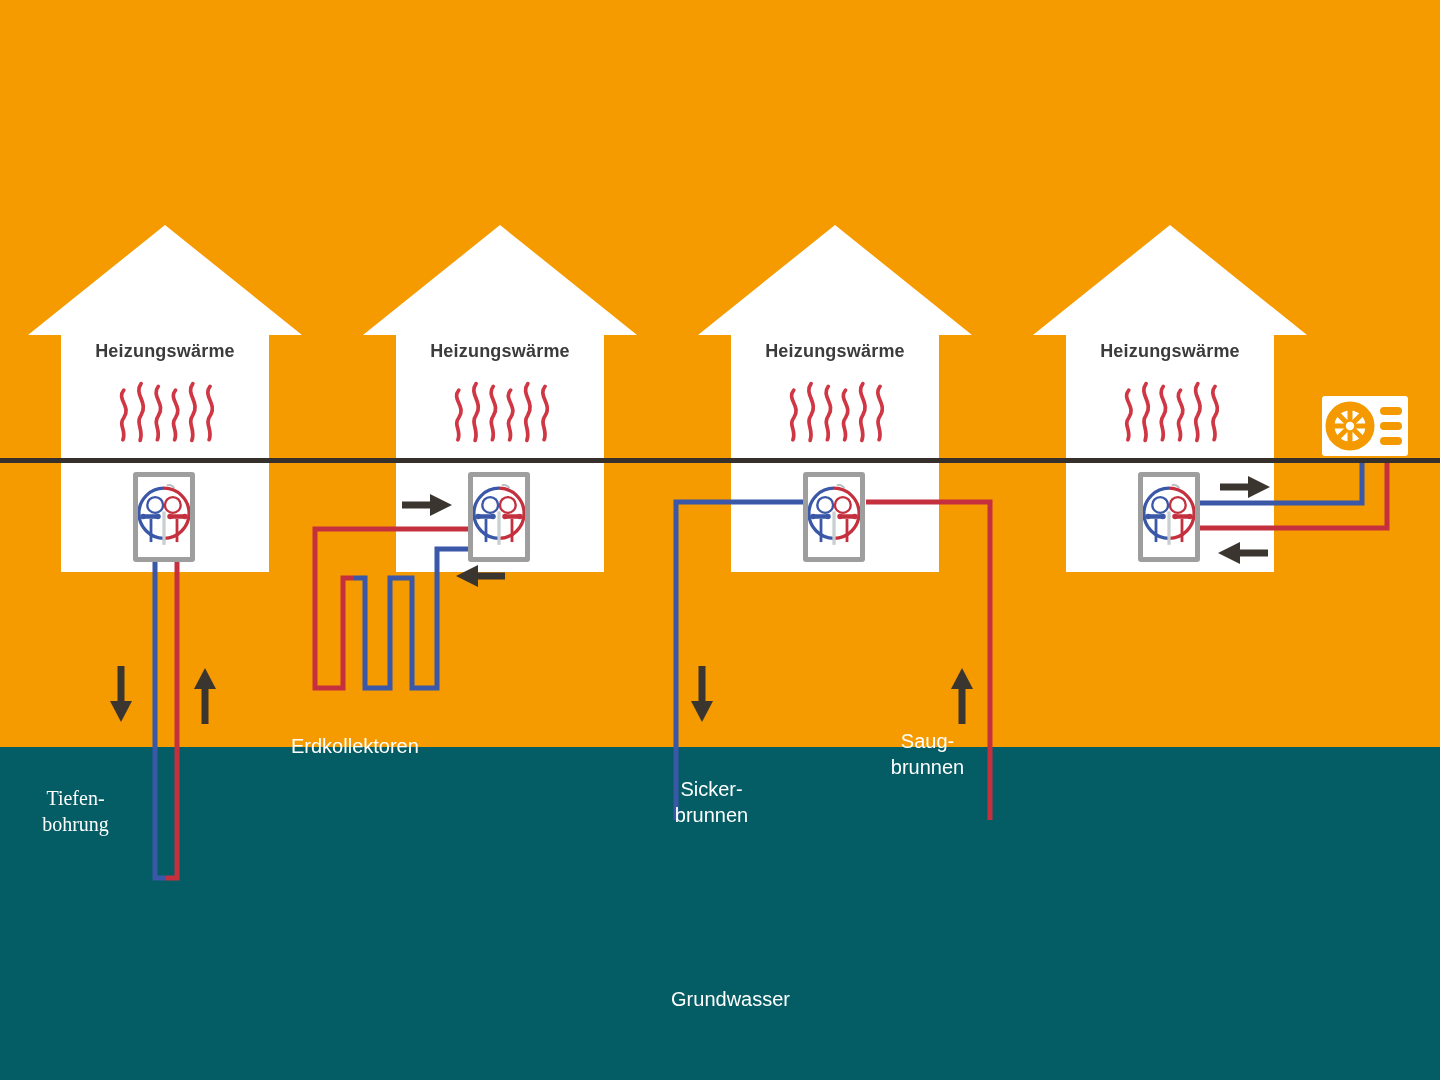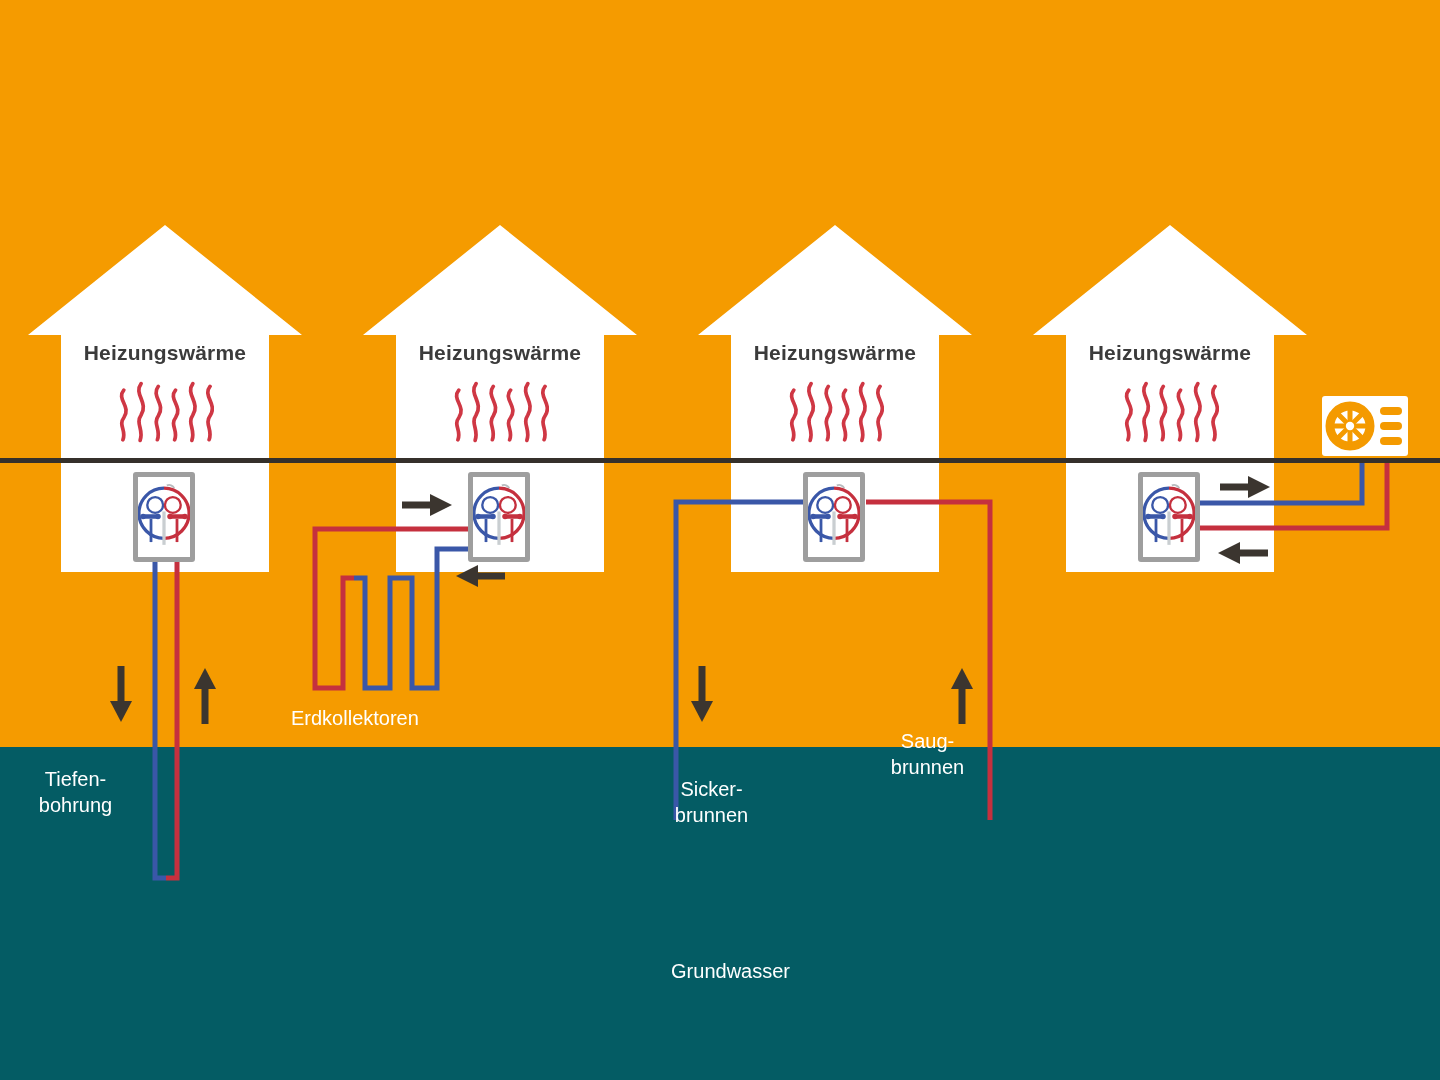--- a/index.html
+++ b/index.html
@@ -9,34 +9,34 @@
     font-family:"Liberation Sans","DejaVu Sans",sans-serif;
   }
   .water{position:absolute;left:0;top:747px;width:1440px;height:333px;background:#045C64;}
   .ground-line{position:absolute;left:0;top:458px;width:1440px;height:5px;background:#35302B;}
   .house{
     position:absolute;top:225px;width:274px;height:347px;background:#ffffff;
     clip-path:polygon(137px 0,274px 110px,241px 110px,241px 347px,33px 347px,33px 110px,0 110px);
   }
   .house-label{
     position:absolute;top:116px;left:0;width:100%;text-align:center;
-    font-size:21px;font-weight:700;color:#3B3B3B;letter-spacing:.2px;
+    font-size:18px;font-weight:700;color:#3B3B3B;letter-spacing:.2px;
   }
   .heat-waves{position:absolute;top:153px;left:88px;width:98px;height:70px;}
   .pump-box{
     position:absolute;top:472px;width:52px;height:80px;background:#ffffff;
     border:5px solid #9E9E9E;border-radius:3px;
   }
   .pump-box svg{display:block;width:52px;height:80px;}
   .outdoor-unit{
     position:absolute;left:1322px;top:396px;width:86px;height:60px;background:#ffffff;border-radius:3px;
   }
   .pipes{position:absolute;left:0;top:0;width:1440px;height:1080px;}
   .lbl{position:absolute;color:#ffffff;font-size:20px;font-weight:500;line-height:26px;text-align:center;}
-  .lbl.single{white-space:nowrap;}
+  .lbl.single{white-space:nowrap;margin-top:28px;}
 </style>
 </head>
 <body>
 
 <div class="stage">
 
   <svg width="0" height="0" style="position:absolute" aria-hidden="true">
     <defs>
       <g id="squiggles" fill="none" stroke="#CF3744" stroke-width="3.8" stroke-linecap="round">
         <path transform="translate(0,7) scale(1,0.88)" d="M8,4 C0,15 16,23 8,36 C2,45 11,51 7,62"></path>
@@ -182,21 +182,21 @@
       </g>
       <circle cx="28" cy="30" r="4.2" fill="#ffffff"></circle>
       <g fill="#F49A00">
         <rect x="58" y="11" width="22" height="8" rx="4"></rect>
         <rect x="58" y="26" width="22" height="8" rx="4"></rect>
         <rect x="58" y="41" width="22" height="8" rx="4"></rect>
       </g>
     </svg>
   </div>
 
-  <div class="lbl" style="left:28px;top:766px;width:95px;">
+  <div class="lbl" style="left:28px;top:785px;width:95px;font-family:Liberation Serif, serif;">
     <div>Tiefen-</div>
     <div>bohrung</div>
   </div>
   <div class="lbl single" style="left:291px;top:705px;">Erdkollektoren</div>
   <div class="lbl" style="left:664px;top:776px;width:95px;">
     <div>Sicker-</div>
     <div>brunnen</div>
   </div>
   <div class="lbl" style="left:880px;top:728px;width:95px;">
     <div>Saug-</div>

